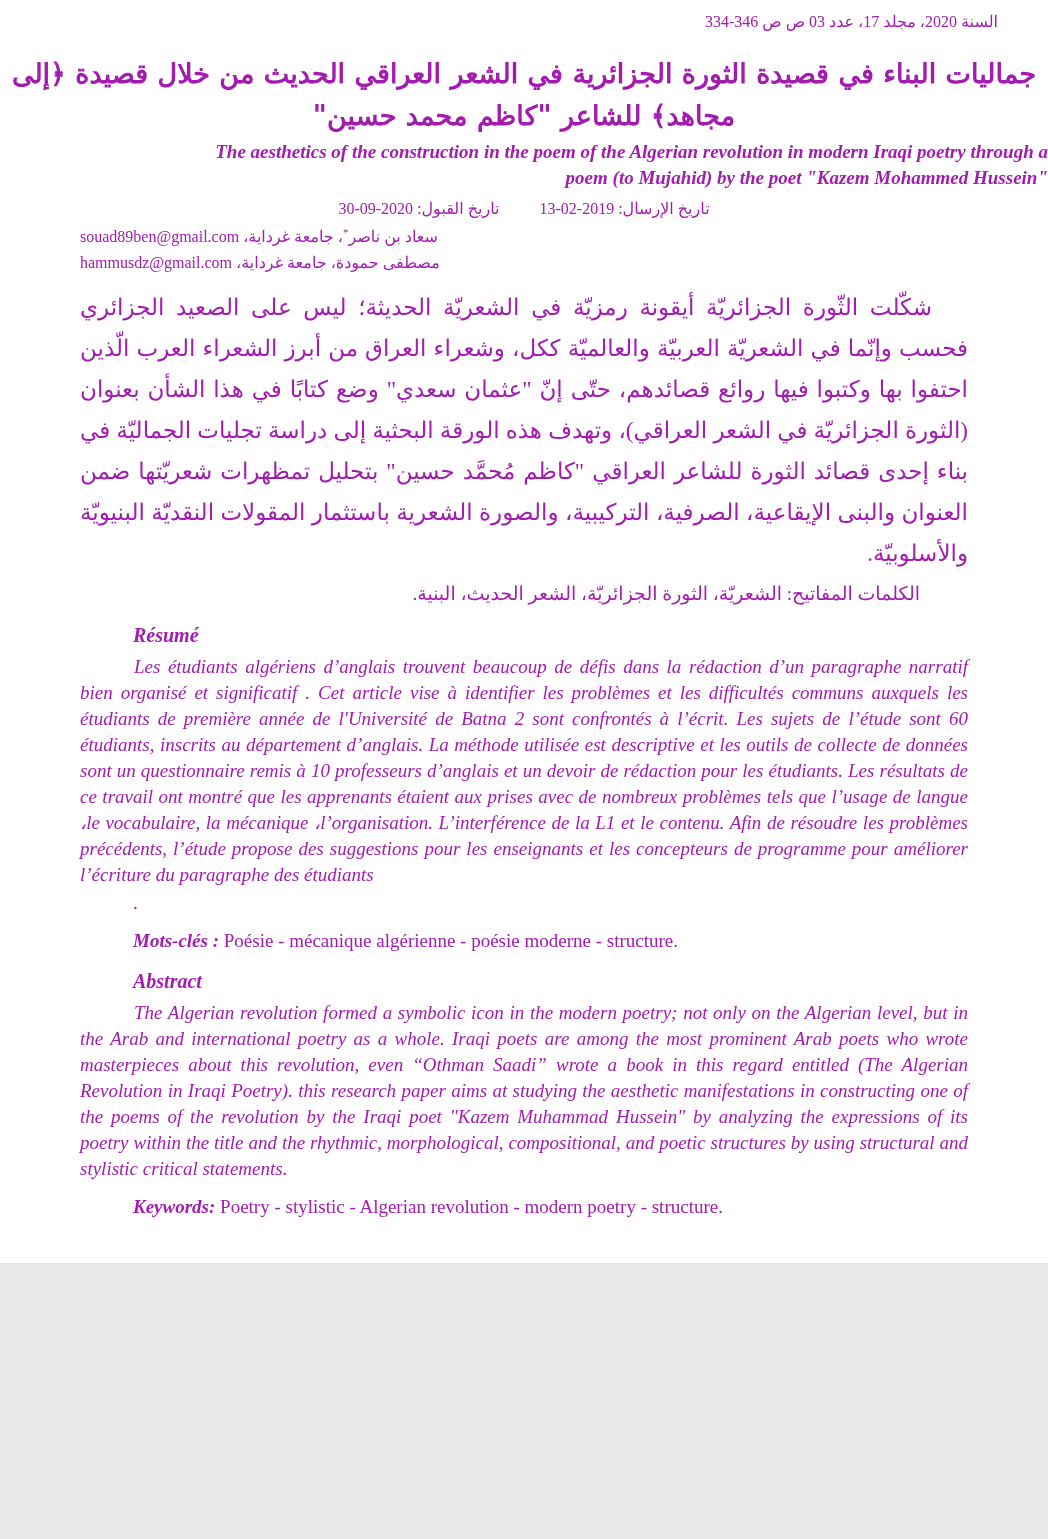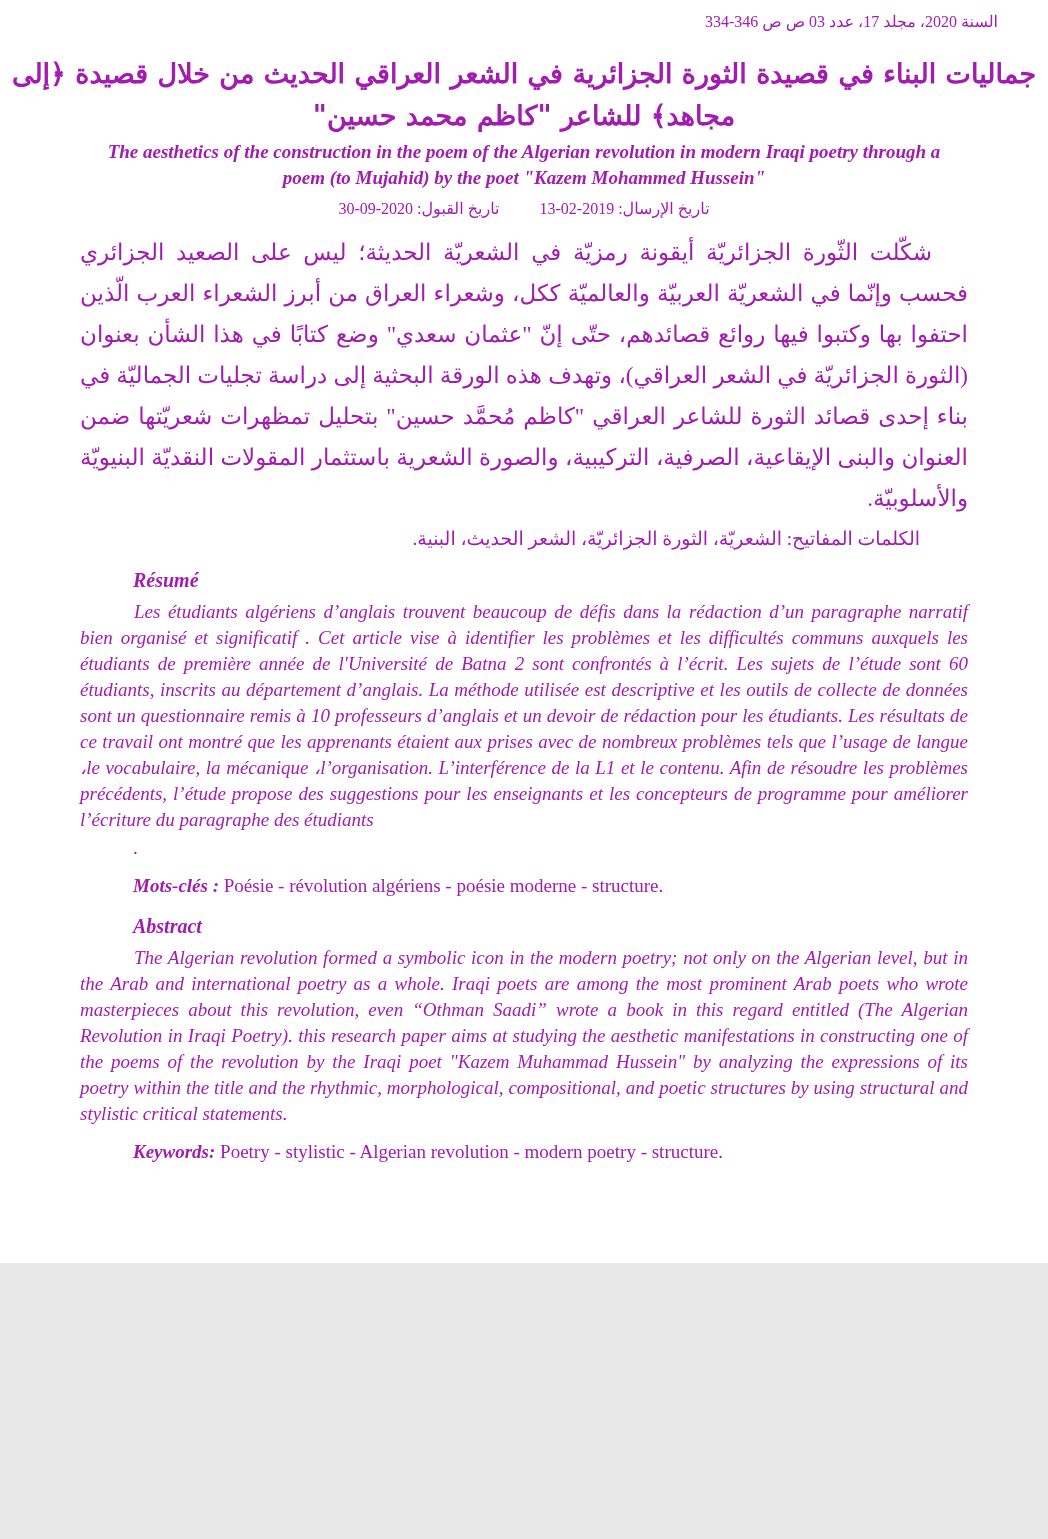--- a/index.html
+++ b/index.html
@@ -31,21 +31,21 @@
   }
   .title-ar .t-line { display: block; white-space: nowrap; }
   .title-en {
     text-align: center;
     font-style: italic;
     font-weight: bold;
     font-size: 19px;
     line-height: 26px;
     margin-top: 2px;
   }
-  .title-en .t-line { display: block; white-space: nowrap; }
+  .title-en .t-line { display: block; white-space: nowrap; text-align: right; }
   .dates {
     direction: rtl;
     display: flex;
     justify-content: center;
     gap: 40px;
     font-size: 16px;
     margin-top: 5px;
     line-height: 25px;
   }
   .authors {
@@ -144,28 +144,32 @@
   <h2 class="title-en">
     <span class="t-line">The aesthetics of the construction in the poem of the Algerian revolution in modern Iraqi poetry through a</span>
     <span class="t-line">poem (to Mujahid) by the poet "Kazem Mohammed Hussein"</span>
   </h2>
 
   <div class="dates">
     <span>تاريخ الإرسال: 2019-02-13</span>
     <span>تاريخ القبول: 2020-09-30</span>
   </div>
 
+  <div class="authors">
+    <div><span>سعاد بن ناصر</span><sup class="mark">*</sup><span>، جامعة غرداية، souad89ben@gmail.com</span></div>
+    <div>مصطفى حمودة، جامعة غرداية، hammusdz@gmail.com</div>
+  </div>
 
   <p class="para-ar">شكّلت الثّورة الجزائريّة أيقونة رمزيّة في الشعريّة الحديثة؛ ليس على الصعيد الجزائري فحسب وإنّما في الشعريّة العربيّة والعالميّة ككل، وشعراء العراق من أبرز الشعراء العرب الّذين احتفوا بها وكتبوا فيها روائع قصائدهم، حتّى إنّ "عثمان سعدي" وضع كتابًا في هذا الشأن بعنوان (الثورة الجزائريّة في الشعر العراقي)، وتهدف هذه الورقة البحثية إلى دراسة تجليات الجماليّة في بناء إحدى قصائد الثورة للشاعر العراقي "كاظم مُحمَّد حسين" بتحليل تمظهرات شعريّتها ضمن العنوان والبنى الإيقاعية، الصرفية، التركيبية، والصورة الشعرية باستثمار المقولات النقديّة البنيويّة والأسلوبيّة.</p>
   <p class="kw-ar"><span class="kw-label">الكلمات المفاتيح:</span><span> الشعريّة، الثورة الجزائريّة، الشعر الحديث، البنية.</span></p>
 
   <div class="h-lat">Résumé</div>
   <p class="para-lat">Les étudiants algériens d’anglais trouvent beaucoup de défis dans la rédaction d’un paragraphe narratif bien organisé et significatif . Cet article vise à identifier les problèmes et les difficultés communs auxquels les étudiants de première année de l'Université de Batna 2 sont confrontés à l’écrit.  Les sujets de l’étude sont 60 étudiants, inscrits au département d’anglais. La méthode utilisée est descriptive et les outils de collecte de données sont un questionnaire remis à 10 professeurs d’anglais et un devoir de rédaction pour les étudiants. Les résultats de ce travail ont montré que les apprenants étaient aux prises avec de nombreux problèmes tels que l’usage de langue ،le vocabulaire, la mécanique ،l’organisation. L’interférence de la L1 et le contenu. Afin de résoudre les problèmes précédents, l’étude propose des suggestions pour les enseignants et les concepteurs de programme pour améliorer l’écriture du paragraphe des étudiants</p>
   <p class="dot-line">.</p>
-  <p class="kw-lat"><span class="kw-label">Mots-clés :</span> <span>Poésie - révolution algériens - poésie moderne - structure.</span></p>
+  <p class="kw-lat"><span class="kw-label">Mots-clés :</span> <span>Poésie - mécanique algérienne - poésie moderne - structure.</span></p>
 
   <div class="h-lat">Abstract</div>
   <p class="para-lat">The Algerian revolution formed a symbolic icon in the modern poetry; not only on the Algerian level, but in the Arab and international poetry as a whole. Iraqi poets are among the most prominent Arab poets who wrote masterpieces about this revolution, even “Othman Saadi” wrote a book in this regard entitled (The Algerian Revolution in Iraqi Poetry).  this research paper aims at studying the aesthetic manifestations in constructing one of the poems of the revolution by the Iraqi poet "Kazem Muhammad Hussein" by analyzing the expressions of its poetry within the title and the rhythmic, morphological, compositional, and poetic structures by using structural and stylistic critical statements.</p>
   <p class="kw-lat"><span class="kw-label">Keywords:</span> <span>Poetry - stylistic - Algerian revolution - modern poetry - structure.</span></p>
 
   <div class="footnote"><sup class="mark">*</sup> <span>روائع المراسل</span></div>
 
   <div class="footer">
     <span class="f-cell f-left">المجلد 17 العدد 2020-03</span>
     <span class="f-cell f-center">491</span>

